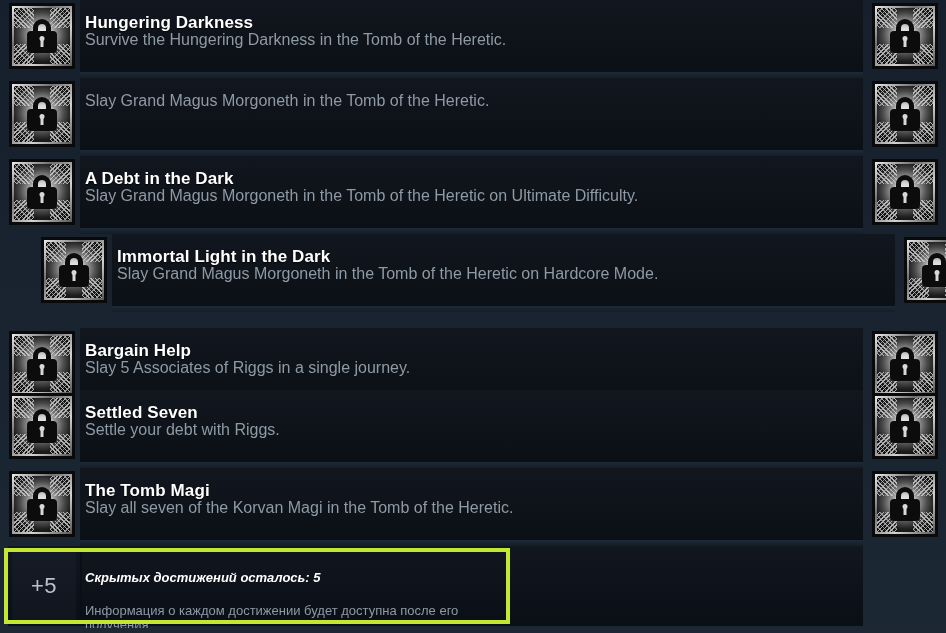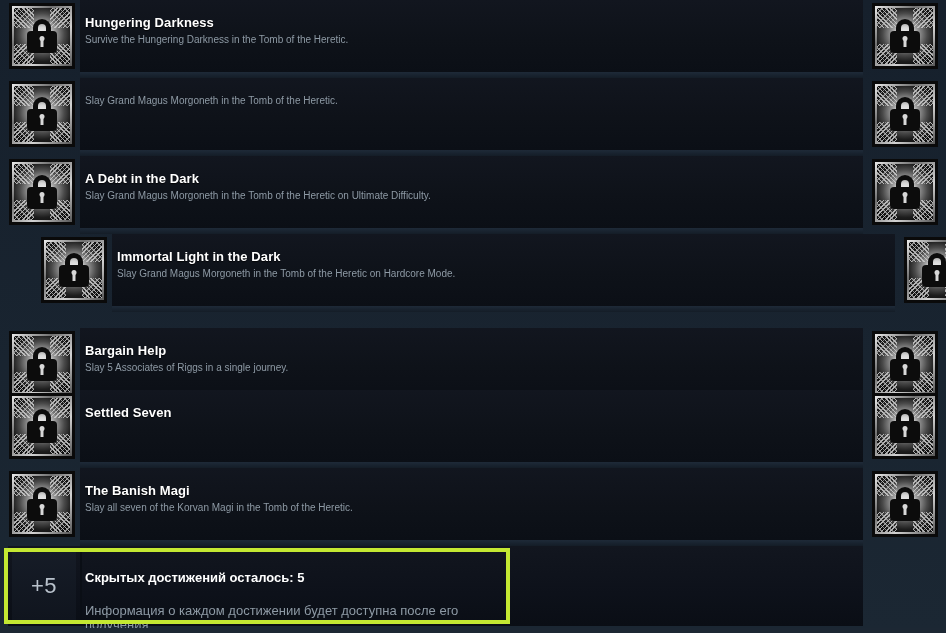--- a/index.html
+++ b/index.html
@@ -122,30 +122,30 @@
   }
 
   
   .ach-text {
     position:absolute;
     left:85px;
     top:14px;
     width:700px;
   }
   .ach-title {
-    font-size:13px;
+    font-size:17px;
     font-weight:bold;
     color:#ffffff;
     letter-spacing:.1px;
     line-height:17px;
     text-shadow:0 1px 1px rgba(0,0,0,.8);
   }
   .ach-desc {
     margin-top:2px;
-    font-size:10px;
+    font-size:16px;
     color:#8e9aa5;
     line-height:14px;
   }
 
   
   #hidden-row {
     position:absolute;
     left:0;
     top:546px;
     width:946px;
@@ -189,20 +189,21 @@
     position:absolute;
     left:85px;
     top:23px;
     width:420px;
   }
   .hidden-title {
     font-size:13px;
     font-weight:bold;
     color:#ffffff;
     line-height:17px;
+    font-style:italic;
   }
   .hidden-desc {
     margin-top:18px;
     font-size:13px;
     color:#8e9aa5;
     line-height:14px;
   }
 
   .bottom-strip {
     position:absolute;
@@ -430,20 +431,21 @@
               <div class="body">
                 <div class="keyhole"></div>
                 <div class="keyslot"></div>
               </div>
             </div>
             <div class="frame-border"></div>
           </div>
         </div>
         <div class="ach-text">
           <div class="ach-title">Settled Seven</div>
+          <div class="ach-desc">Settle your debt with Riggs.</div>
         </div>
         <div class="lock-icon right">
           <div class="lock-inner">
             <div class="flourish fl-tl"></div>
             <div class="flourish fl-tr"></div>
             <div class="flourish fl-bl"></div>
             <div class="flourish fl-br"></div>
             <div class="padlock">
               <div class="shackle"></div>
               <div class="body">
@@ -468,21 +470,21 @@
               <div class="shackle"></div>
               <div class="body">
                 <div class="keyhole"></div>
                 <div class="keyslot"></div>
               </div>
             </div>
             <div class="frame-border"></div>
           </div>
         </div>
         <div class="ach-text">
-          <div class="ach-title">The Banish Magi</div>
+          <div class="ach-title">The Tomb Magi</div>
           <div class="ach-desc">Slay all seven of the Korvan Magi in the Tomb of the Heretic.</div>
         </div>
         <div class="lock-icon right">
           <div class="lock-inner">
             <div class="flourish fl-tl"></div>
             <div class="flourish fl-tr"></div>
             <div class="flourish fl-bl"></div>
             <div class="flourish fl-br"></div>
             <div class="padlock">
               <div class="shackle"></div>

